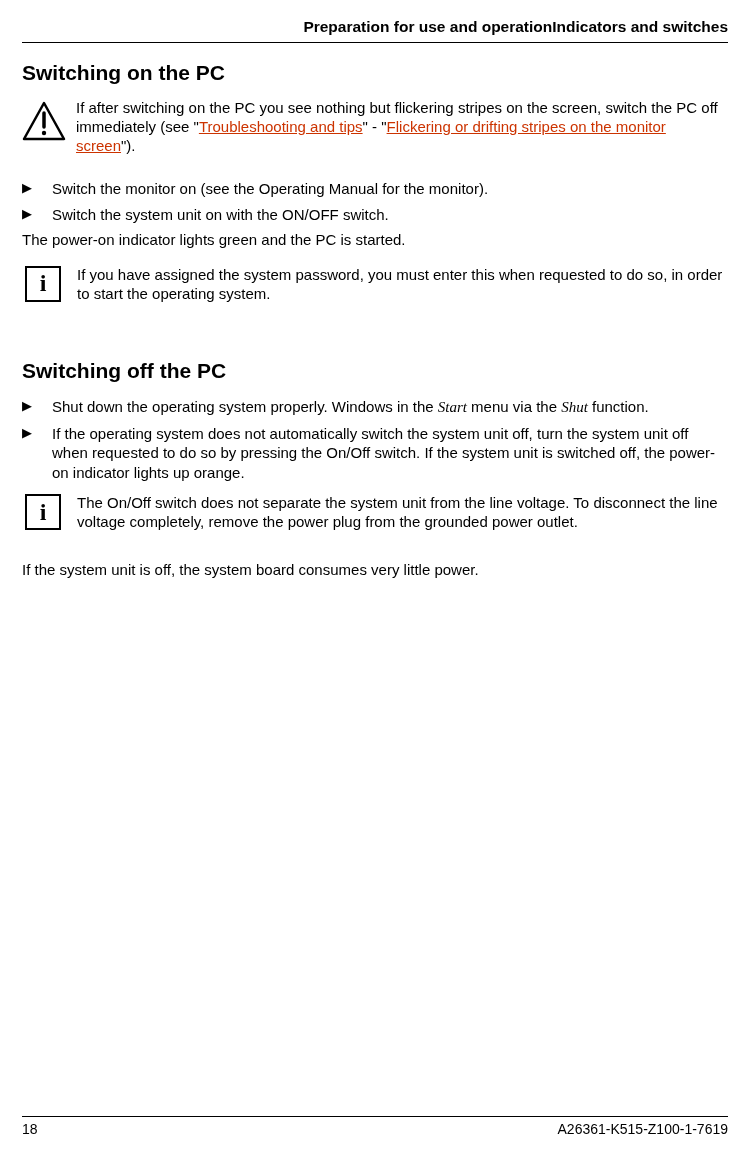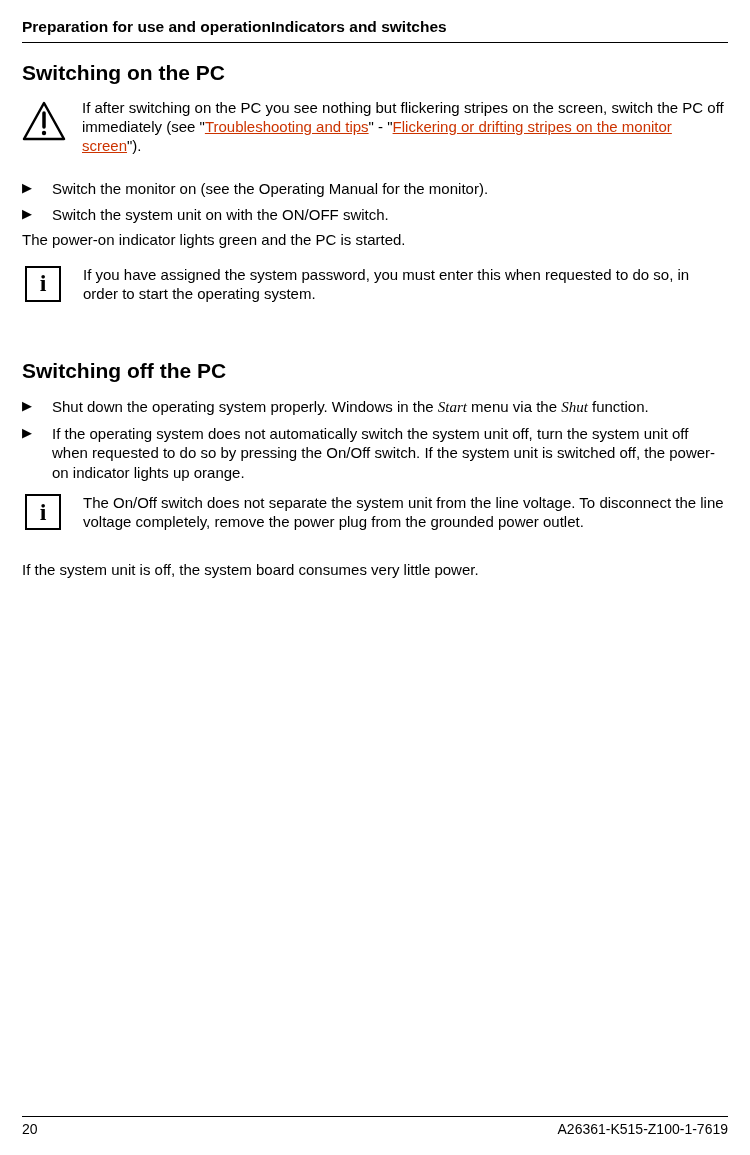--- a/index.html
+++ b/index.html
@@ -12,36 +12,36 @@
       height: 1155px;
       background: #fff;
       font-family: Arial, Helvetica, sans-serif;
       font-size: 15px;
       color: #000;
       padding: 18px 22px 0 22px;
       position: relative;
     }
     .header-row {
       display: flex;
-      justify-content: flex-start;
+      justify-content: flex-end;
       font-weight: bold;
       font-size: 15.5px;
       padding-bottom: 6px;
       border-bottom: 1px solid #000;
     }
     h2.section {
       font-size: 21px;
       font-weight: bold;
       margin-top: 18px;
       margin-bottom: 14px;
     }
     .warn-block, .info-block {
       display: flex;
       align-items: flex-start;
-      gap: 16px;
+      gap: 10px;
       margin-bottom: 10px;
       justify-content: flex-end;
     }
     .warn-icon svg, .info-icon-box {
       flex-shrink: 0;
     }
     .warn-icon {
       width: 44px;
       display: flex;
       justify-content: center;
@@ -176,15 +176,15 @@
 <div class="info-block">
   <div class="info-icon-box">i</div>
   <div class="note-text">The On/Off switch does not separate the system unit from the line voltage. To disconnect the line voltage completely, remove the power plug from the grounded power outlet.</div>
 </div>
 
 <div class="spacer-md"></div>
 
 <p class="body-para">If the system unit is off, the system board consumes very little power.</p>
 
 <div class="footer">
-  <span>20</span>
+  <span>18</span>
   <span>A26361-K515-Z100-1-7619</span>
 </div>
 
 </body></html>

